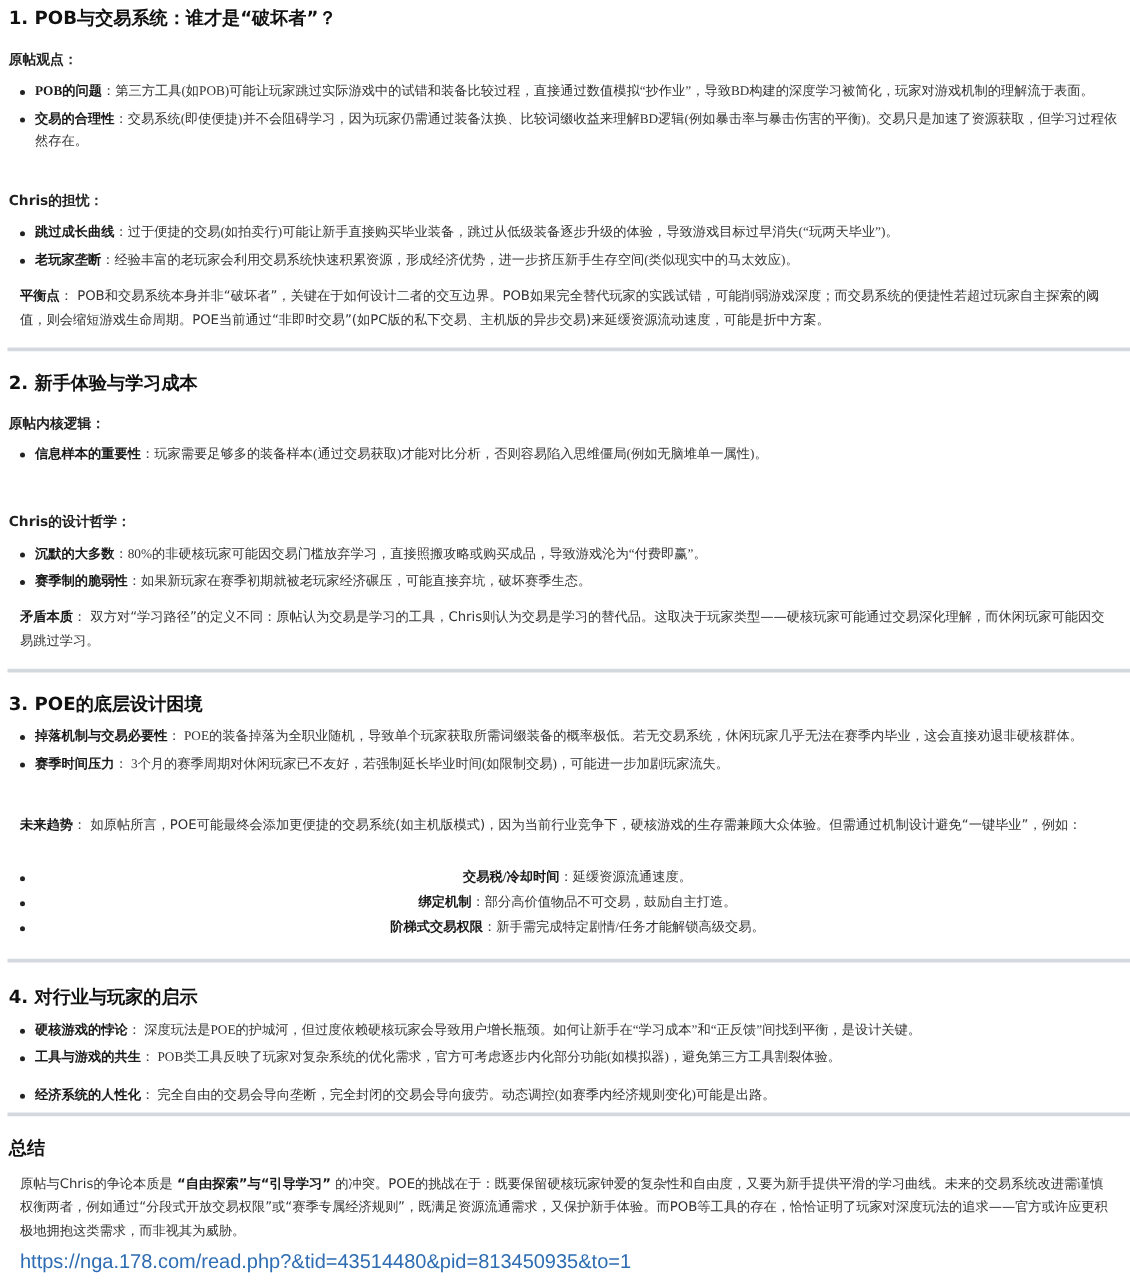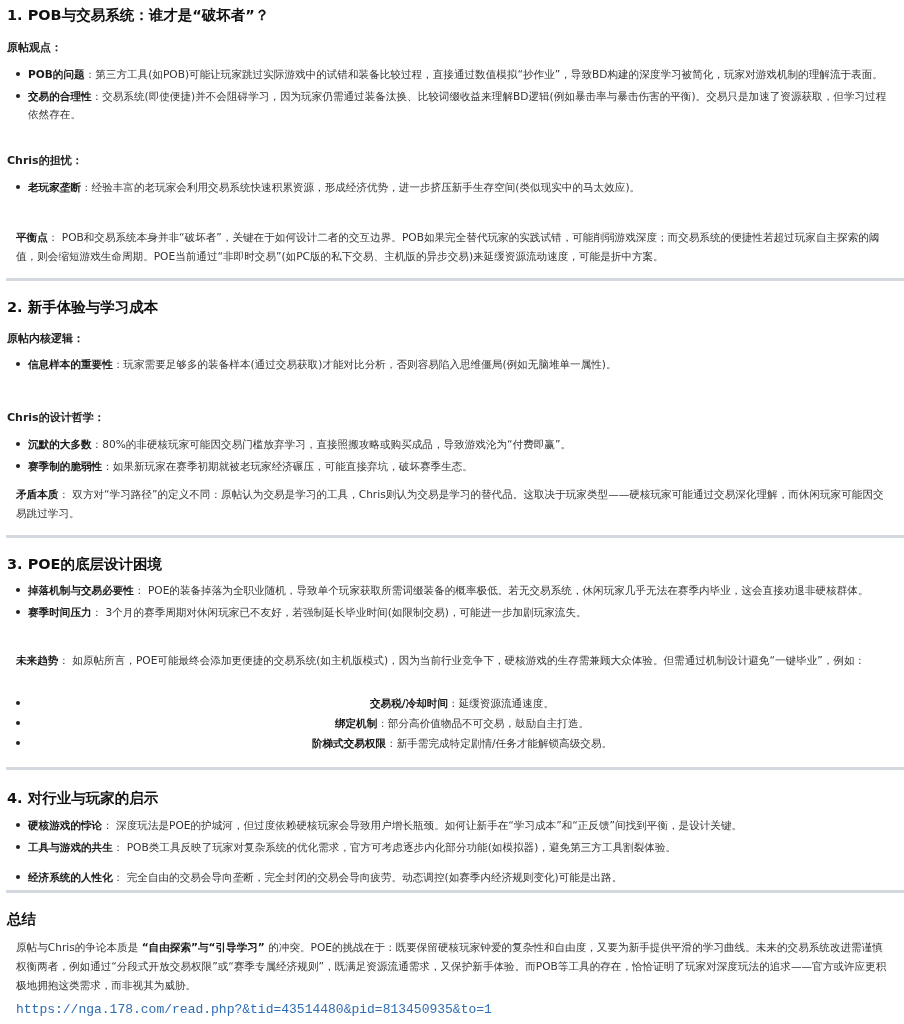--- a/index.html
+++ b/index.html
@@ -17,21 +17,21 @@
     font-weight: bold;
     color: #111;
     line-height: 22px;
   }
   .sub {
     font-size: 11px;
     font-weight: bold;
     color: #222;
     line-height: 18px;
   }
-  ul { list-style: none; }
+  ul { list-style: none; font-family: Liberation Serif, serif; }
   li {
     position: relative;
     padding-left: 21px;
     padding-right: 4px;
     line-height: 18px;
     font-size: 10.6px;
     color: #333;
   }
   li::before {
     content: "";
@@ -52,22 +52,22 @@
     padding-right: 8px;
   }
   .divider {
     height: 3px;
     background: #d4d8df;
     margin-left: 6px;
     width: 898px;
   }
   .link {
     color: #2e6db3;
-    font-family: Liberation Mono, monospace;
-    font-size: 13px;
+    font-family: Liberation Sans, sans-serif;
+    font-size: 16px;
     text-decoration: none;
     padding-left: 9px;
     display: block;
   }
   .abs { position: absolute; left: 0; right: 0; }
 </style>
 </head>
 <body>
 
 <div class="page">
@@ -75,20 +75,21 @@
   <h2 class="abs" style="top:4px;left:7px;">1. POB与交易系统：谁才是“破坏者”？</h2>
 
   <div class="sub abs" style="top:39px;left:7px;">原帖观点：</div>
   <ul class="abs" style="top:65px;left:7px;right:4px;">
     <li style="margin-bottom:4px;"><b>POB的问题</b><span>：第三方工具(如POB)可能让玩家跳过实际游戏中的试错和装备比较过程，直接通过数值模拟“抄作业”，导致BD构建的深度学习被简化，玩家对游戏机制的理解流于表面。</span></li>
     <li><b>交易的合理性</b><span>：交易系统(即使便捷)并不会阻碍学习，因为玩家仍需通过装备汰换、比较词缀收益来理解BD逻辑(例如暴击率与暴击伤害的平衡)。交易只是加速了资源获取，但学习过程依然存在。</span></li>
   </ul>
 
   <div class="sub abs" style="top:152px;left:7px;">Chris的担忧：</div>
   <ul class="abs" style="top:178px;left:7px;right:4px;">
+    <li style="margin-bottom:4px;"><b>跳过成长曲线</b><span>：过于便捷的交易(如拍卖行)可能让新手直接购买毕业装备，跳过从低级装备逐步升级的体验，导致游戏目标过早消失(“玩两天毕业”)。</span></li>
     <li><b>老玩家垄断</b><span>：经验丰富的老玩家会利用交易系统快速积累资源，形成经济优势，进一步挤压新手生存空间(类似现实中的马太效应)。</span></li>
   </ul>
 
   <div class="para abs" style="top:228px;left:7px;right:8px;"><b>平衡点</b><span>： POB和交易系统本身并非“破坏者”，关键在于如何设计二者的交互边界。POB如果完全替代玩家的实践试错，可能削弱游戏深度；而交易系统的便捷性若超过玩家自主探索的阈值，则会缩短游戏生命周期。POE当前通过“非即时交易”(如PC版的私下交易、主机版的异步交易)来延缓资源流动速度，可能是折中方案。</span></div>
 
   <div class="divider abs" style="top:278px;"></div>
 
   <h2 class="abs" style="top:296px;left:7px;">2. 新手体验与学习成本</h2>
 
   <div class="sub abs" style="top:330px;left:7px;">原帖内核逻辑：</div>

